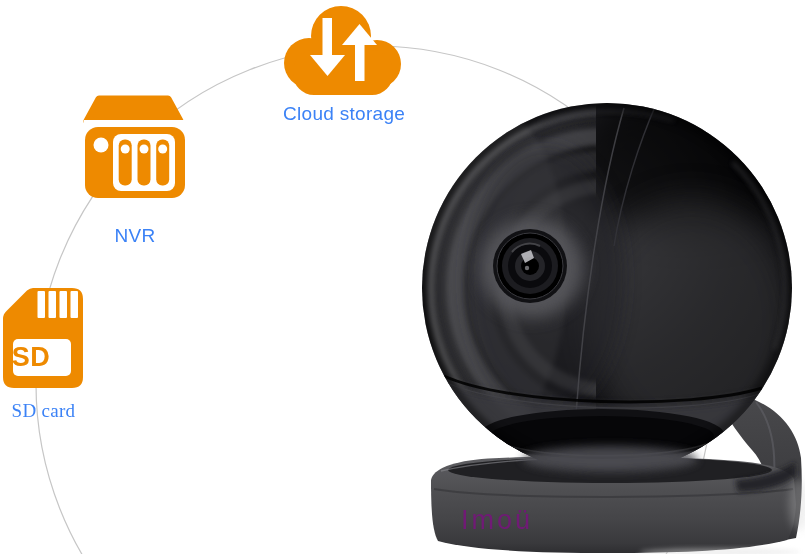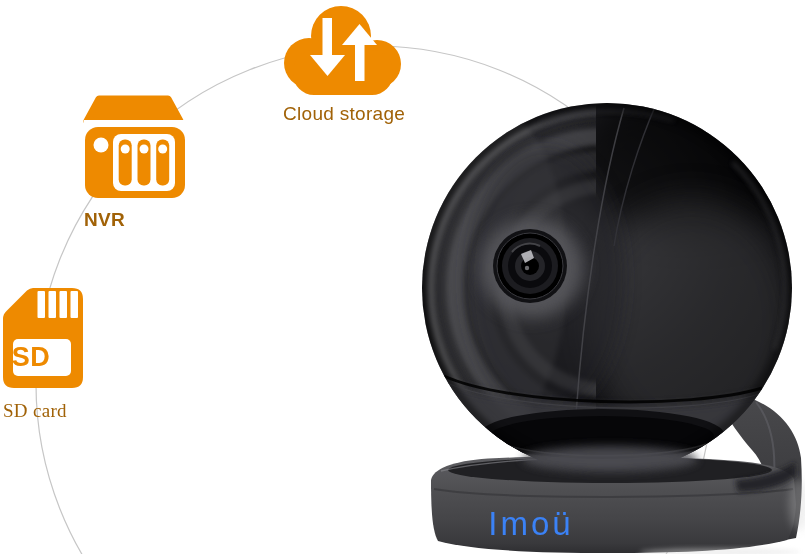--- a/index.html
+++ b/index.html
@@ -2,34 +2,34 @@
 <html><head>
 <meta charset="utf-8">
 <style>
   html,body{margin:0;padding:0;background:#fff;}
   .stage{
     position:relative;width:805px;height:554px;background:#ffffff;
     overflow:hidden;font-family:"Liberation Sans",sans-serif;
   }
   .stage svg{position:absolute;left:0;top:0;}
   .label{
-    position:absolute;font-size:19px;font-weight:300;color:#a16207;
-    letter-spacing:.3px;line-height:22px;white-space:nowrap;
+    position:absolute;font-size:19px;font-weight:300;color:#3b82f6;
+    text-align:center;letter-spacing:.3px;line-height:22px;white-space:nowrap;
   }
   .label-cloud{left:283px;top:103px;width:122px;}
-  .label-nvr{left:84px;top:209px;width:102px;font-weight:bold;}
+  .label-nvr{left:84px;top:225px;width:102px;}
   .label-sd{left:3px;top:400px;width:81px;font-family:Liberation Serif, serif;}
   .sd-text{
     position:absolute;left:13px;top:339px;width:36px;height:37px;
     display:flex;align-items:center;justify-content:center;
     font-size:27px;font-weight:bold;color:#ee8a00;letter-spacing:.5px;border-radius:17px;
   }
   .brand{
-    position:absolute;left:461px;top:505px;width:140px;text-align:center;
-    font-size:33px;font-weight:500;color:#3b82f6;letter-spacing:3px;
+    position:absolute;left:461px;top:505px;width:140px;
+    font-size:27px;font-weight:500;color:#701a75;letter-spacing:3px;
   }
 </style>
 </head>
 <body>
 
 <div class="stage">
 
 <svg width="805" height="554" viewBox="0 0 805 554">
   <defs>
     <filter id="b2" x="-40%" y="-40%" width="180%" height="180%">

